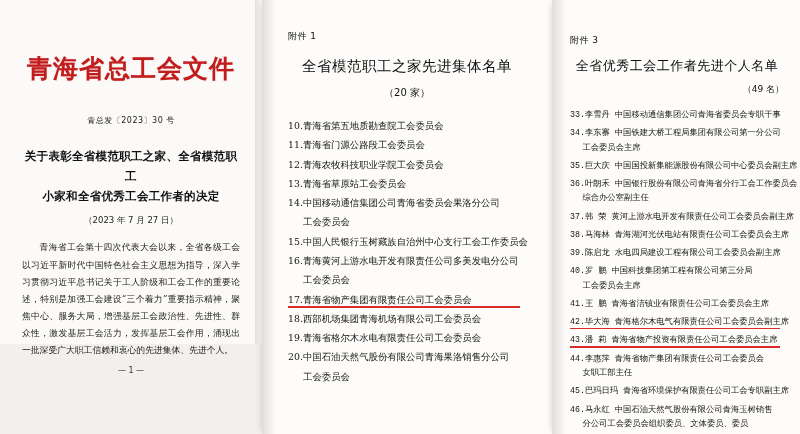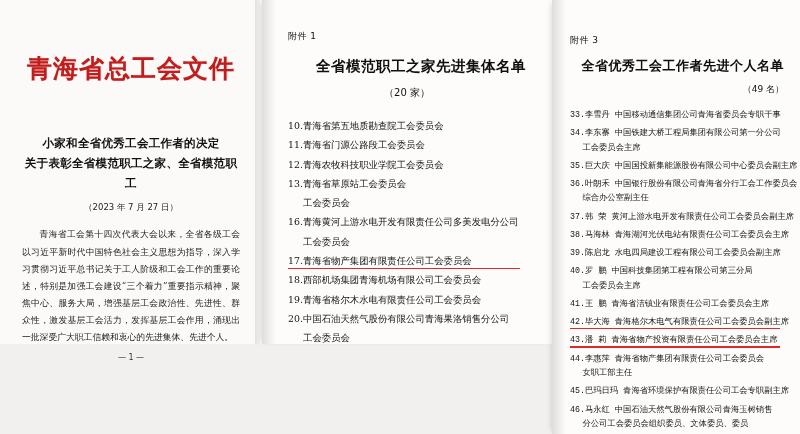--- a/index.html
+++ b/index.html
@@ -95,38 +95,38 @@
     text-align: center;
     font-size: 8px;
     color: #333;
     padding-bottom: 4px;
   }
 
   
   .doc-mid {
     position: relative;
     width: 290px;
-    height: 344px;
+    height: 434px;
     background: #fdfcfa;
     box-sizing: border-box;
     padding: 30px 26px 10px 26px;
     display: flex;
     flex-direction: column;
     box-shadow: -3px 0 6px -3px rgba(0,0,0,0.18);
   }
   .attach-label {
     font-size: 9px;
     color: #111;
     margin-bottom: 14px;
     letter-spacing: 0.5px;
   }
   .list-title {
-    text-align: right;
+    text-align: center;
     font-size: 14.5px;
-    font-weight: bold;
+    font-weight: normal;
     color: #0f0f0f;
     font-family: "DejaVu Serif", serif;
     letter-spacing: 0.5px;
     margin-bottom: 10px;
   }
   .list-sub {
     text-align: center;
     font-size: 10px;
     color: #111;
     margin-bottom: 16px;
@@ -220,41 +220,44 @@
     pointer-events: none;
   }
 </style>
 </head>
 <body>
 
 <div class="page">
 
   <div class="doc-left">
     <div class="masthead">青海省总工会文件</div>
+    <div class="docnum">青总发〔2023〕30 号</div>
     <div class="red-rule"></div>
+    <div class="doc-title">关于表彰全省模范职工之家、全省模范职工</div>
     <div class="doc-title">小家和全省优秀工会工作者的决定</div>
-    <div class="doc-title">关于表彰全省模范职工之家、全省模范职工</div>
     <div class="doc-date">（2023 年 7 月 27 日）</div>
     <div class="doc-body">
       <p>青海省工会第十四次代表大会以来，全省各级工会以习近平新时代中国特色社会主义思想为指导，深入学习贯彻习近平总书记关于工人阶级和工会工作的重要论述，特别是加强工会建设“三个着力”重要指示精神，聚焦中心、服务大局，增强基层工会政治性、先进性、群众性，激发基层工会活力，发挥基层工会作用，涌现出一批深受广大职工信赖和衷心的先进集体、先进个人。</p>
     </div>
     <div class="page-foot">— 1 —</div>
   </div>
 
   <div class="doc-mid">
     <div class="fold" style="left:0;"></div>
     <div class="attach-label">附件 1</div>
     <div class="list-title">全省模范职工之家先进集体名单</div>
     <div class="list-sub">（20 家）</div>
     <div class="list-items" id="mid-list">
         <span class="row">10.青海省第五地质勘查院工会委员会</span>
         <span class="row">11.青海省门源公路段工会委员会</span>
         <span class="row">12.青海农牧科技职业学院工会委员会</span>
         <span class="row">13.青海省草原站工会委员会</span>
+        <span class="row">14.中国移动通信集团公司青海省委员会果洛分公司</span>
         <span class="row indent">工会委员会</span>
+        <span class="row">15.中国人民银行玉树藏族自治州中心支行工会工作委员会</span>
         <span class="row">16.青海黄河上游水电开发有限责任公司多美发电分公司</span>
         <span class="row indent">工会委员会</span>
         <span class="row highlight">17.青海省物产集团有限责任公司工会委员会</span>
         <span class="row">18.西部机场集团青海机场有限公司工会委员会</span>
         <span class="row">19.青海省格尔木水电有限责任公司工会委员会</span>
         <span class="row">20.中国石油天然气股份有限公司青海果洛销售分公司</span>
         <span class="row indent">工会委员会</span>
       </div>
   </div>
 

